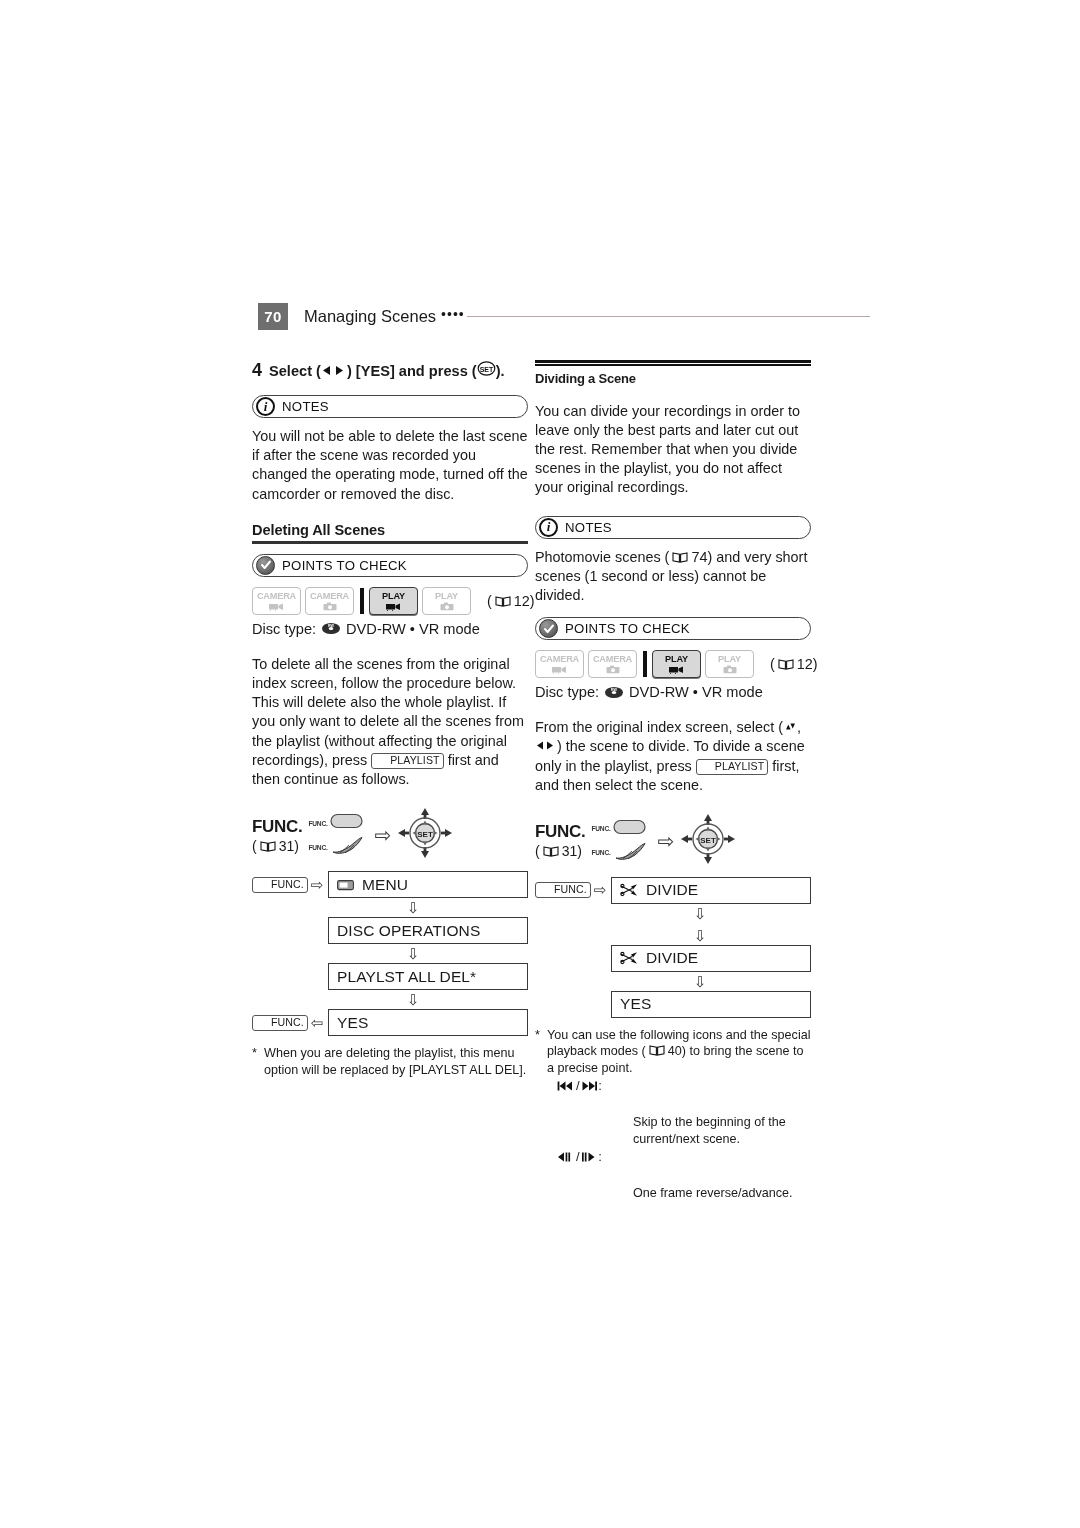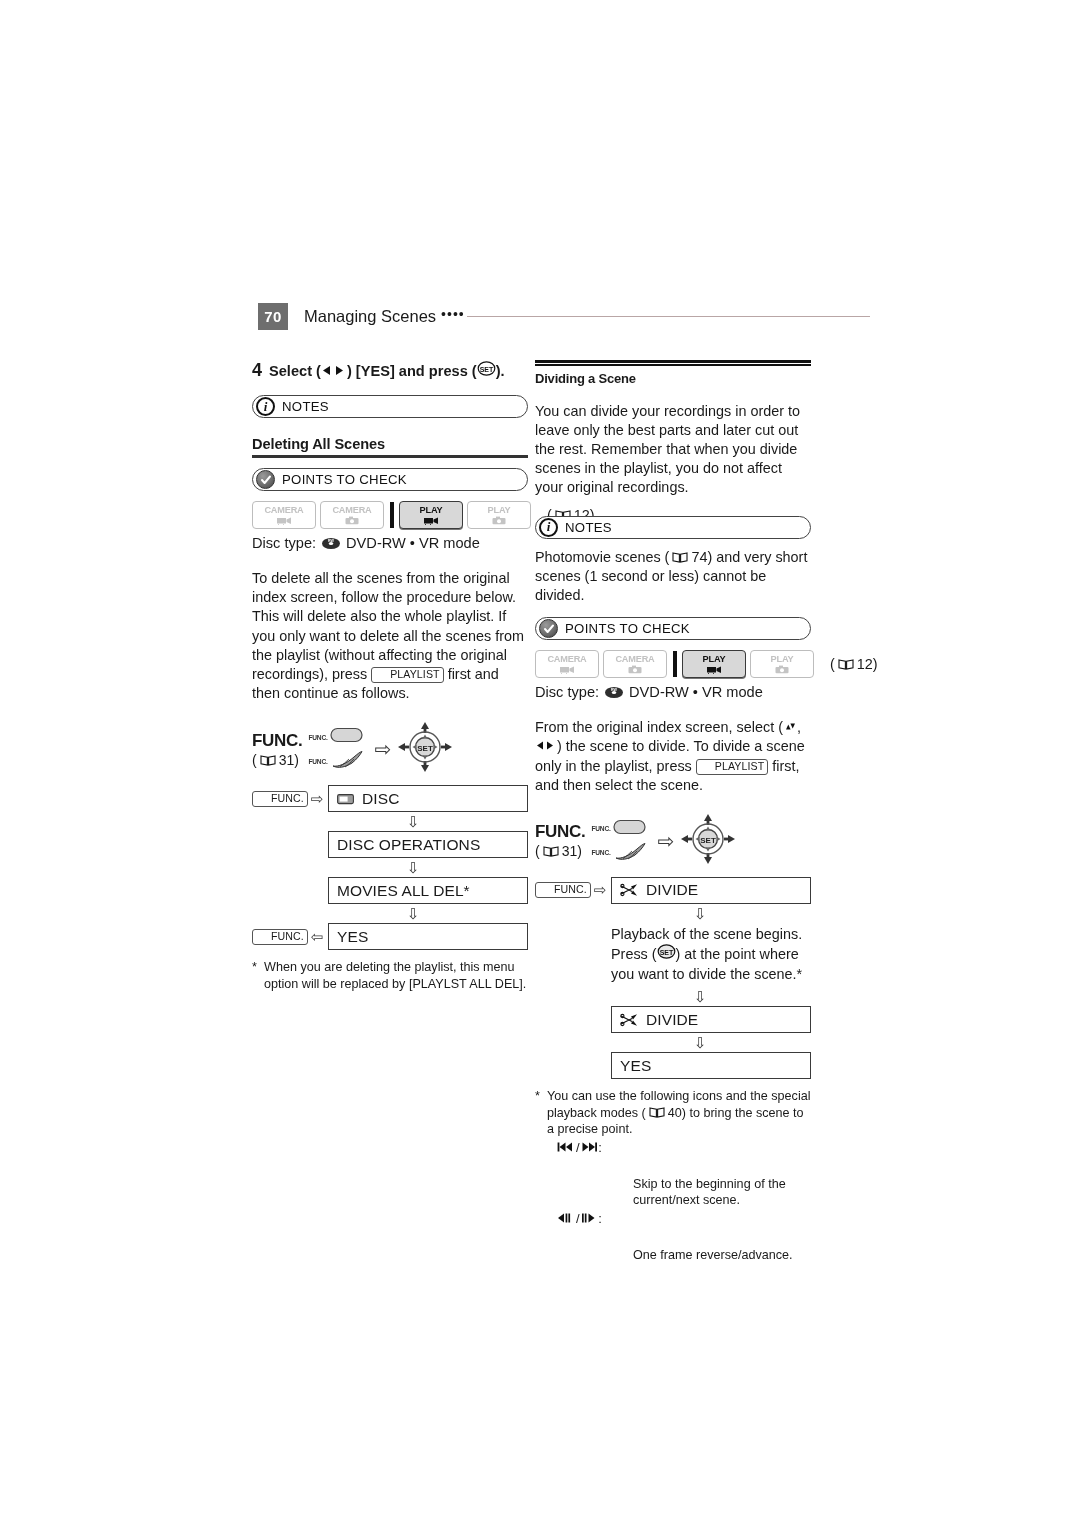--- a/index.html
+++ b/index.html
@@ -178,21 +178,21 @@
     color: #111;
   }
 
   
   .mode-row {
     display: flex;
     align-items: center;
     margin: 10px 0 6px 0;
   }
   .mode-badge {
-    width: 64px;
+    width: 49px;
     height: 28px;
     border: 1.2px solid #bdbdbd;
     border-radius: 4px;
     display: flex;
     flex-direction: column;
     align-items: center;
     justify-content: center;
     background: #fff;
     margin-right: 4px;
     flex: 0 0 auto;
@@ -419,20 +419,21 @@
               <text x="9.5" y="10.6" font-size="7" font-family="Liberation Sans, sans-serif" font-weight="bold" text-anchor="middle" fill="#111">SET</text>
             </svg>
           </span><span>).</span>
       </span>
     </div>
 
     <div class="callout">
       <div class="callout-badge info">i</div>
       <div class="callout-label">NOTES</div>
     </div>
+    <p class="body-text">You will not be able to delete the last scene if after the scene was recorded you changed the operating mode, turned off the camcorder or removed the disc.</p>
 
     <div class="sub-head">Deleting All Scenes</div>
     <div class="sub-head-rule"></div>
 
     <div class="callout">
       <div class="callout-badge check">
         <svg viewBox="0 0 12 12">
             <path d="M2 6 L4.6 9 L10 2.5" stroke="#fff" stroke-width="2" fill="none" stroke-linecap="round" stroke-linejoin="round"></path>
           </svg>
       </div>
@@ -569,39 +570,39 @@
           <span class="key">FUNC.</span>
         </div>
         <div class="flow-arrow-cell">⇨</div>
         <div class="flow-box">
           <span class="box-icon">
             <svg width="17" height="12" viewBox="0 0 17 12">
                 <rect x="0.6" y="1.6" width="15.8" height="9" rx="1.6" fill="#9d9d9d" stroke="#3a3a3a" stroke-width="1.1"></rect>
                 <rect x="2.6" y="3.6" width="8" height="5" fill="#fff"></rect>
               </svg>
           </span>
-          <span>DISC</span>
+          <span>MENU</span>
         </div>
       </div>
       <div class="down-arrow indent-left">⇩</div>
 
       <div class="flow-row">
         <div class="flow-key-cell"></div>
         <div class="flow-arrow-cell"></div>
         <div class="flow-box">
           <span>DISC OPERATIONS</span>
         </div>
       </div>
       <div class="down-arrow indent-left">⇩</div>
 
       <div class="flow-row">
         <div class="flow-key-cell"></div>
         <div class="flow-arrow-cell"></div>
         <div class="flow-box">
-          <span>MOVIES ALL DEL*</span>
+          <span>PLAYLST ALL DEL*</span>
         </div>
       </div>
       <div class="down-arrow indent-left">⇩</div>
 
       <div class="flow-row">
         <div class="flow-key-cell">
           <span class="key">FUNC.</span>
         </div>
         <div class="flow-arrow-cell">⇦</div>
         <div class="flow-box">
@@ -801,30 +802,20 @@
                 <path d="M11 3.4 L17 1.2 L13 6.6 Z" fill="#111"></path>
                 <path d="M11 10.6 L17 12.8 L13 7.4 Z" fill="#111"></path>
               </svg>
           </span>
           <span>DIVIDE</span>
         </div>
       </div>
       <div class="down-arrow indent-right">⇩</div>
     </div>
 
-    <div class="flow-note">
-      <div>Playback of the scene begins.</div>
-      <div><span>Press (</span><span class="glyph">
-            <svg width="19" height="15" viewBox="0 0 19 15">
-              <ellipse cx="9.5" cy="7.5" rx="8.3" ry="6.6" fill="#e8e8e8" stroke="#111" stroke-width="1.2"></ellipse>
-              <text x="9.5" y="10.6" font-size="7" font-family="Liberation Sans, sans-serif" font-weight="bold" text-anchor="middle" fill="#111">SET</text>
-            </svg>
-          </span><span>) at the point where</span></div>
-      <div>you want to divide the scene.*</div>
-    </div>
 
     <div class="down-arrow indent-right" style="margin-top:3px;">⇩</div>
 
     <div class="flow" style="margin-top:0;">
       <div class="flow-row">
         <div class="flow-key-cell"></div>
         <div class="flow-arrow-cell"></div>
         <div class="flow-box">
           <span class="box-icon">
             <svg width="18" height="14" viewBox="0 0 18 14">

